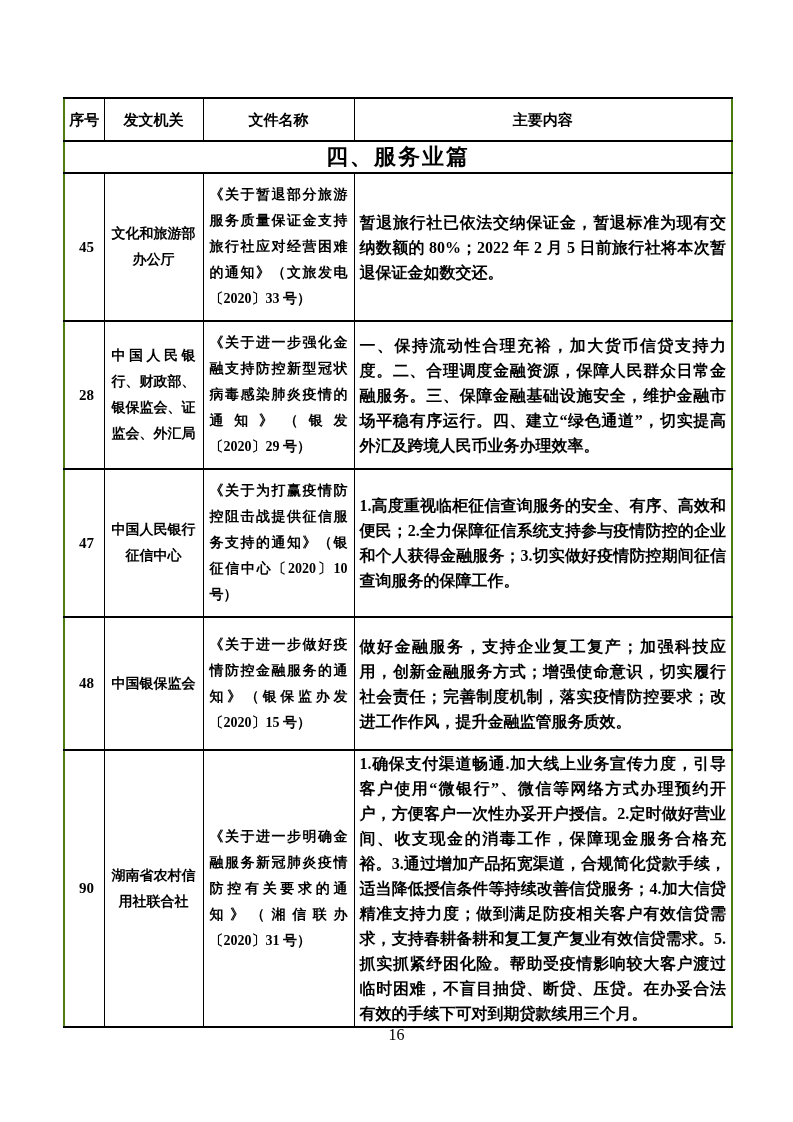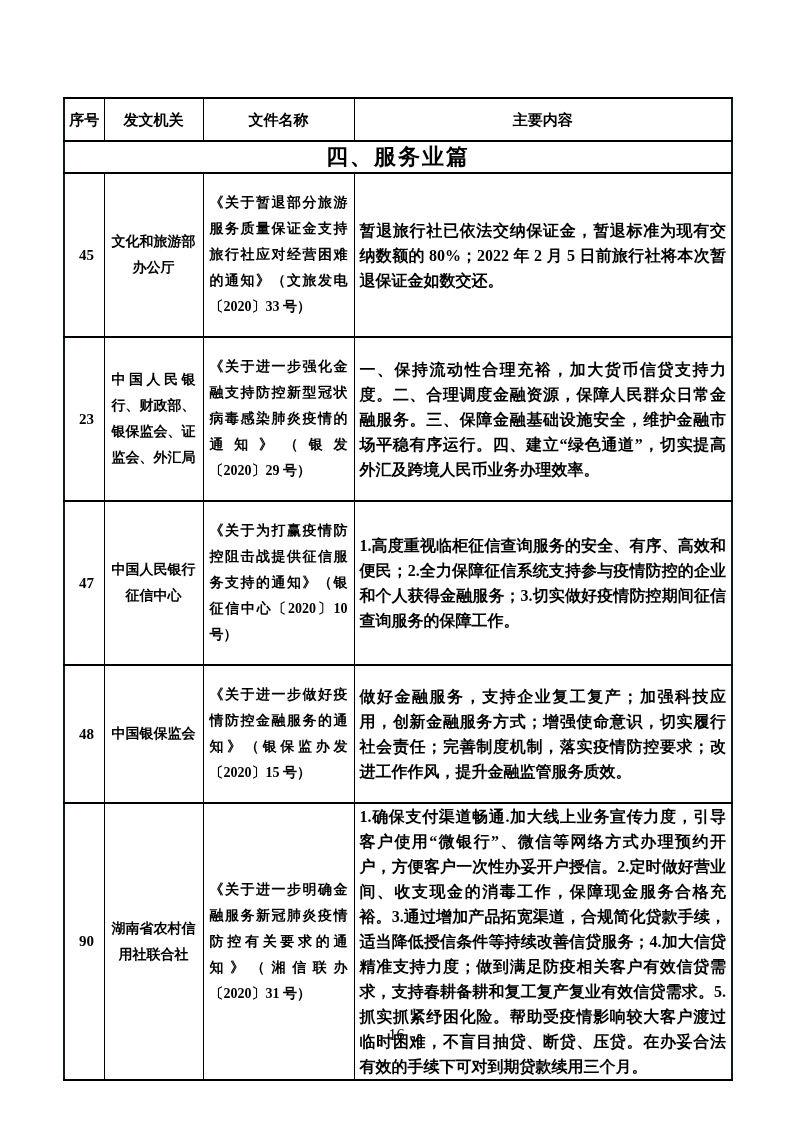--- a/index.html
+++ b/index.html
@@ -21,21 +21,21 @@
     height: 1122px;
     background: #ffffff;
   }
   table.policy-table {
     position: absolute;
     left: 63px;
     top: 97px;
     width: 668px;
     border-collapse: collapse;
     table-layout: fixed;
-    border: 2px solid #0f172a;
+    border: 2px solid #4d7c0f;
   }
   table.policy-table col.c-no    { width: 40px; }
   table.policy-table col.c-org   { width: 99px; }
   table.policy-table col.c-doc   { width: 151px; }
   table.policy-table col.c-main  { width: 378px; }
 
   table.policy-table th,
   table.policy-table td {
     border-left: 1px solid #000;
     border-right: 1px solid #000;
@@ -77,21 +77,21 @@
     text-align: justify;
     text-align-last: center;
     text-justify: inter-character;
     padding: 2px 7px;
   }
   td.doc-cell {
     font-size: 14px;
     line-height: 26px;
     text-align: justify;
     text-justify: inter-character;
-    padding: 16px 6px;
+    padding: 8px 6px;
   }
   td.content-cell {
     font-size: 16px;
     line-height: 25px;
     text-align: justify;
     text-justify: inter-character;
     padding: 0 5px;
   }
   .page-number {
     position: absolute;
@@ -128,21 +128,21 @@
       </tr>
 
       <tr class="row-45">
         <td class="no-cell">45</td>
         <td class="agency-cell">文化和旅游部办公厅</td>
         <td class="doc-cell">《关于暂退部分旅游服务质量保证金支持旅行社应对经营困难的通知》（文旅发电〔2020〕33 号）</td>
         <td class="content-cell">暂退旅行社已依法交纳保证金，暂退标准为现有交纳数额的 80%；2022 年 2 月 5 日前旅行社将本次暂退保证金如数交还。</td>
       </tr>
 
       <tr class="row-46">
-        <td class="no-cell">23</td>
+        <td class="no-cell">28</td>
         <td class="agency-cell">中国人民银行、财政部、银保监会、证监会、外汇局</td>
         <td class="doc-cell">《关于进一步强化金融支持防控新型冠状病毒感染肺炎疫情的通知》（银发〔2020〕29 号）</td>
         <td class="content-cell">一、保持流动性合理充裕，加大货币信贷支持力度。二、合理调度金融资源，保障人民群众日常金融服务。三、保障金融基础设施安全，维护金融市场平稳有序运行。四、建立“绿色通道”，切实提高外汇及跨境人民币业务办理效率。</td>
       </tr>
 
       <tr class="row-47">
         <td class="no-cell">47</td>
         <td class="agency-cell">中国人民银行征信中心</td>
         <td class="doc-cell">《关于为打赢疫情防控阻击战提供征信服务支持的通知》（银征信中心〔2020〕10 号）</td>
         <td class="content-cell">1.高度重视临柜征信查询服务的安全、有序、高效和便民；2.全力保障征信系统支持参与疫情防控的企业和个人获得金融服务；3.切实做好疫情防控期间征信查询服务的保障工作。</td>

